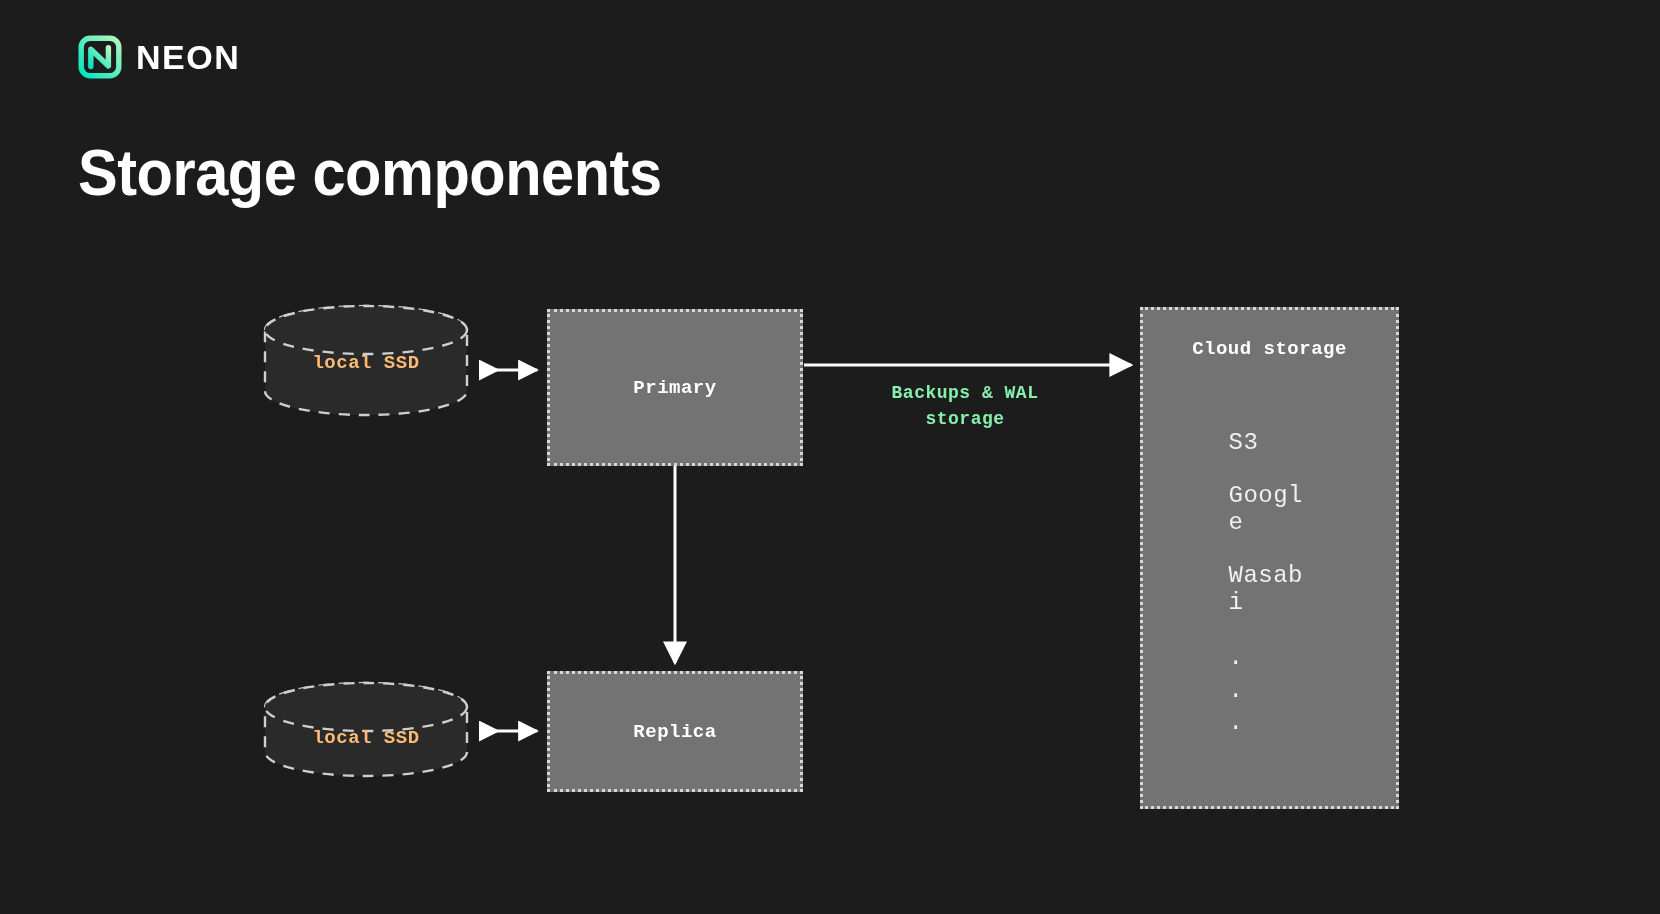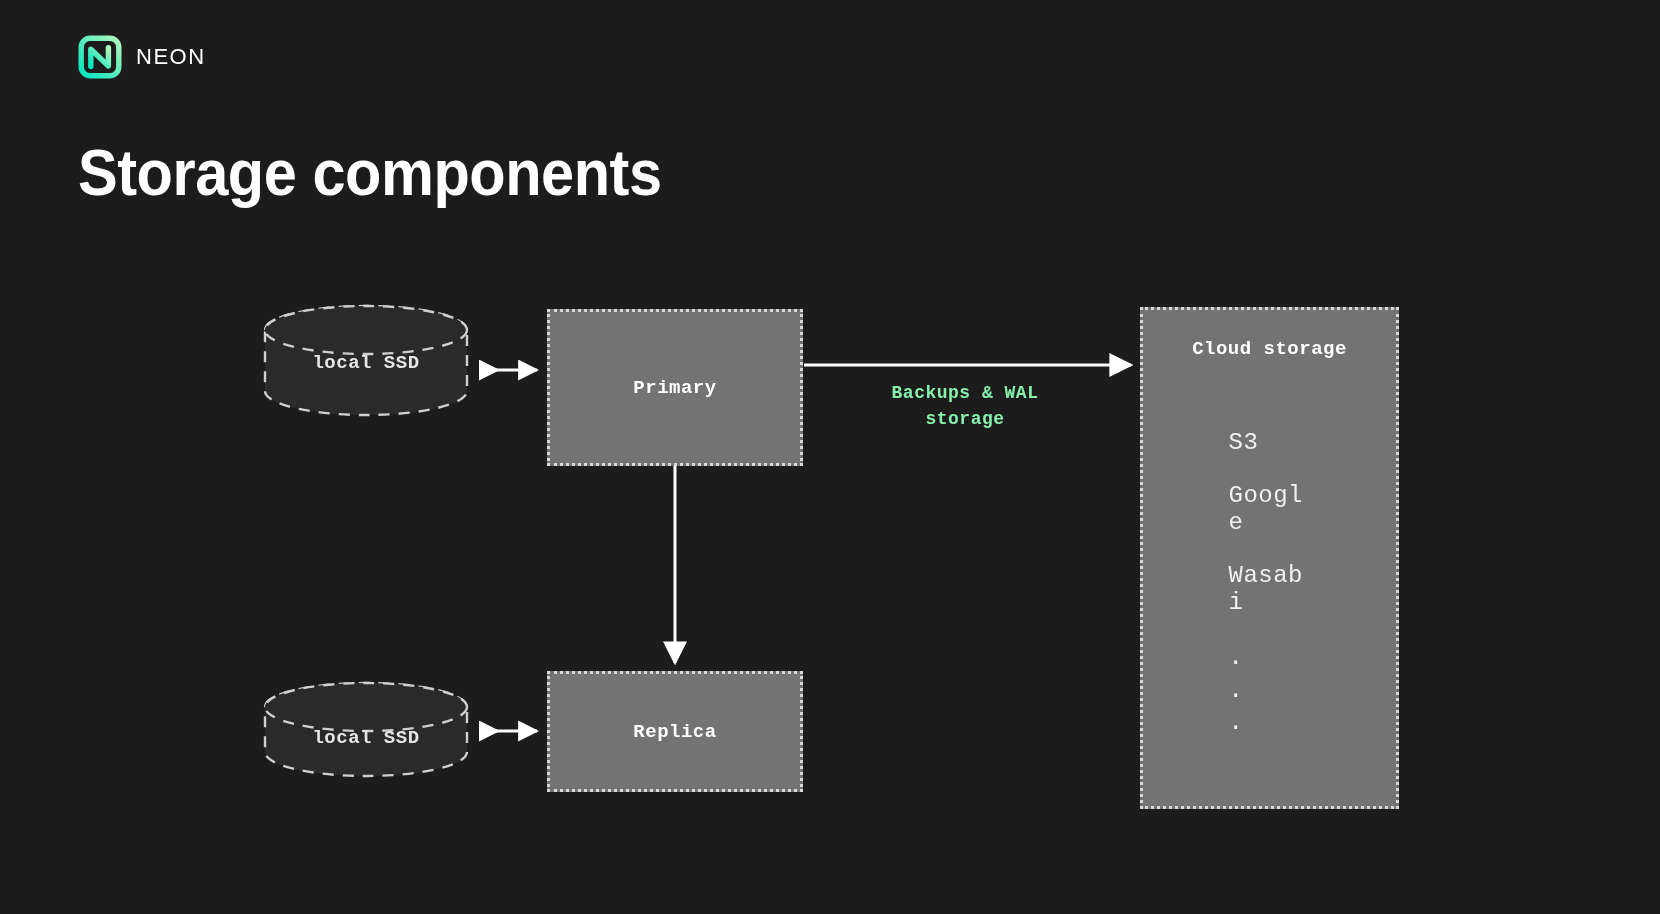--- a/index.html
+++ b/index.html
@@ -25,22 +25,22 @@
     align-items: center;
     gap: 14px;
   }
   #brand-mark {
     width: 44px;
     height: 44px;
     display: block;
   }
   #brand-word {
     color: #ffffff;
-    font-size: 22px;
-    font-weight: 400;
+    font-size: 34px;
+    font-weight: 700;
     letter-spacing: 1.5px;
     font-family: "Liberation Sans", sans-serif;
     line-height: 1;
   }
 
   
   #page-title {
     position: absolute;
     left: 78px;
     top: 140px;
@@ -82,21 +82,21 @@
   .node-center {
     display: flex;
     align-items: center;
     justify-content: center;
   }
   .cyl-label {
     position: absolute;
     left: 0;
     right: 0;
     text-align: center;
-    color: #e5e5e5;
+    color: #fdba74;
     font-family: "Liberation Mono", monospace;
     font-weight: 700;
     font-size: 19px;
     letter-spacing: 0.5px;
     pointer-events: none;
   }
 
   
   .cloud-title {
     position: absolute;

